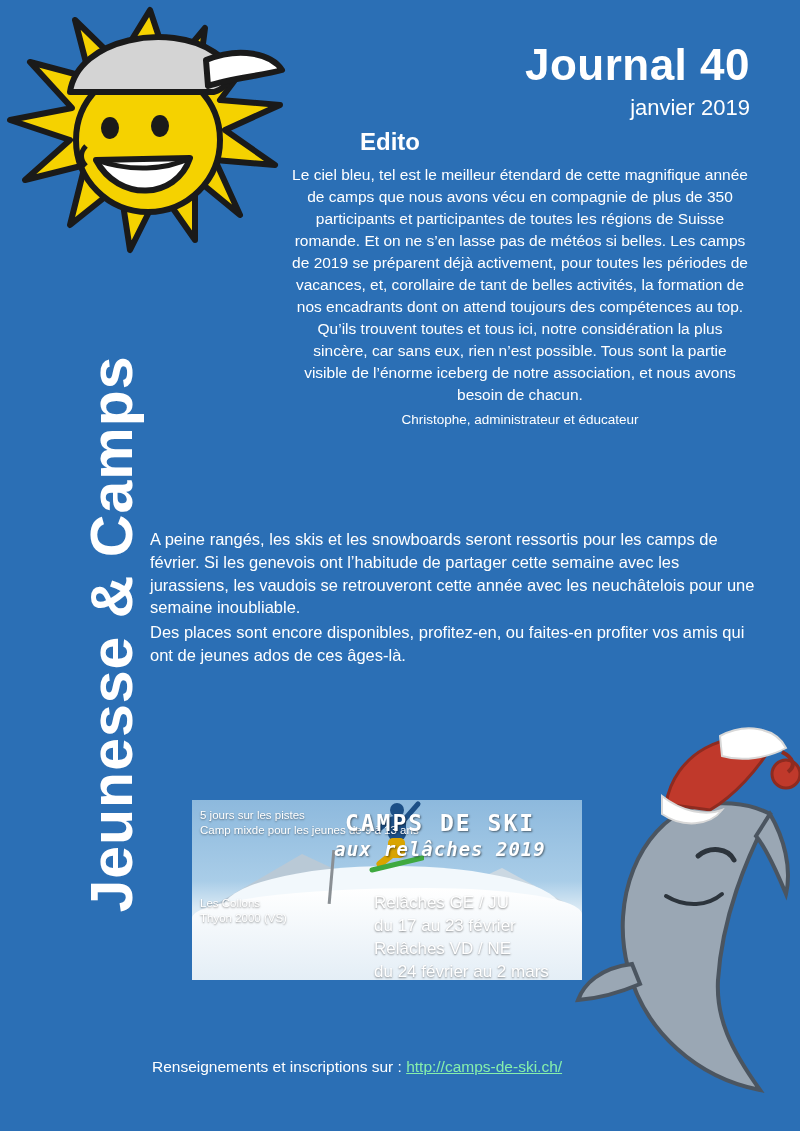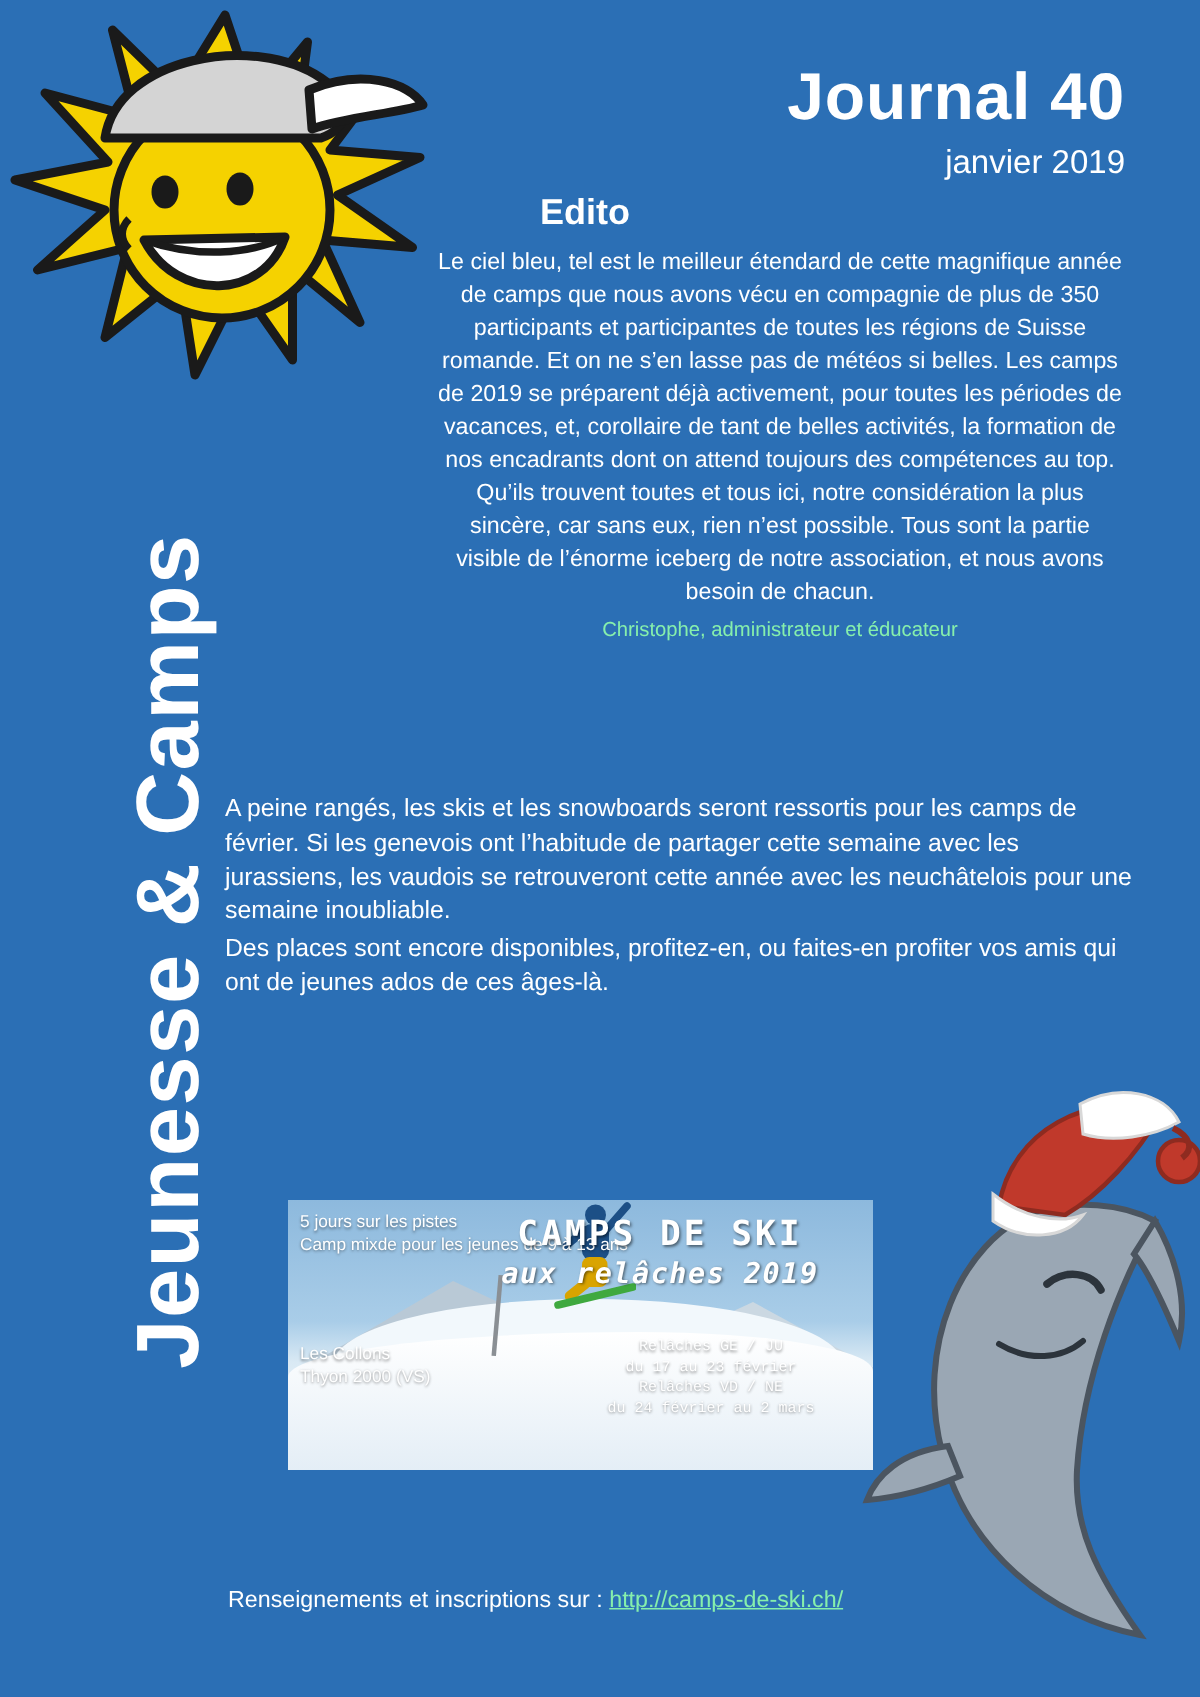--- a/index.html
+++ b/index.html
@@ -65,21 +65,21 @@
   #edito p.body {
     margin: 0;
     font-size: 15.5px;
     line-height: 1.42;
     text-align: center;
   }
   #edito p.signature {
     margin: 6px 0 0 0;
     font-size: 13.5px;
     text-align: center;
-    color: #86efac;
+    color: #ffffff;
   }
   
   #article {
     position: absolute;
     left: 150px; top: 528px;
     width: 610px;
   }
   #article h2 {
     margin: 0 0 10px 0;
     font-size: 30px;
@@ -178,26 +178,25 @@
     font-weight: bold;
     letter-spacing: 1px;
     font-style: italic;
     font-family: "DejaVu Sans Mono", monospace;
     margin-top: 2px;
   }
   #flyer .dates {
     position: absolute;
     right: 8px; top: 92px;
     width: 200px;
-    text-align: center;
-    font-size: 10px;
+    text-align: left;
+    font-size: 17px;
     line-height: 1.35;
     color: #ffffff;
     text-shadow: 0 1px 2px rgba(0,0,0,.45);
-    font-family: Liberation Mono, monospace;
   }
   
   #footer-line {
     position: absolute;
     left: 152px; top: 1058px;
     font-size: 15.5px;
   }
   #footer-line a {
     color: #86efac;
     text-decoration: underline;

